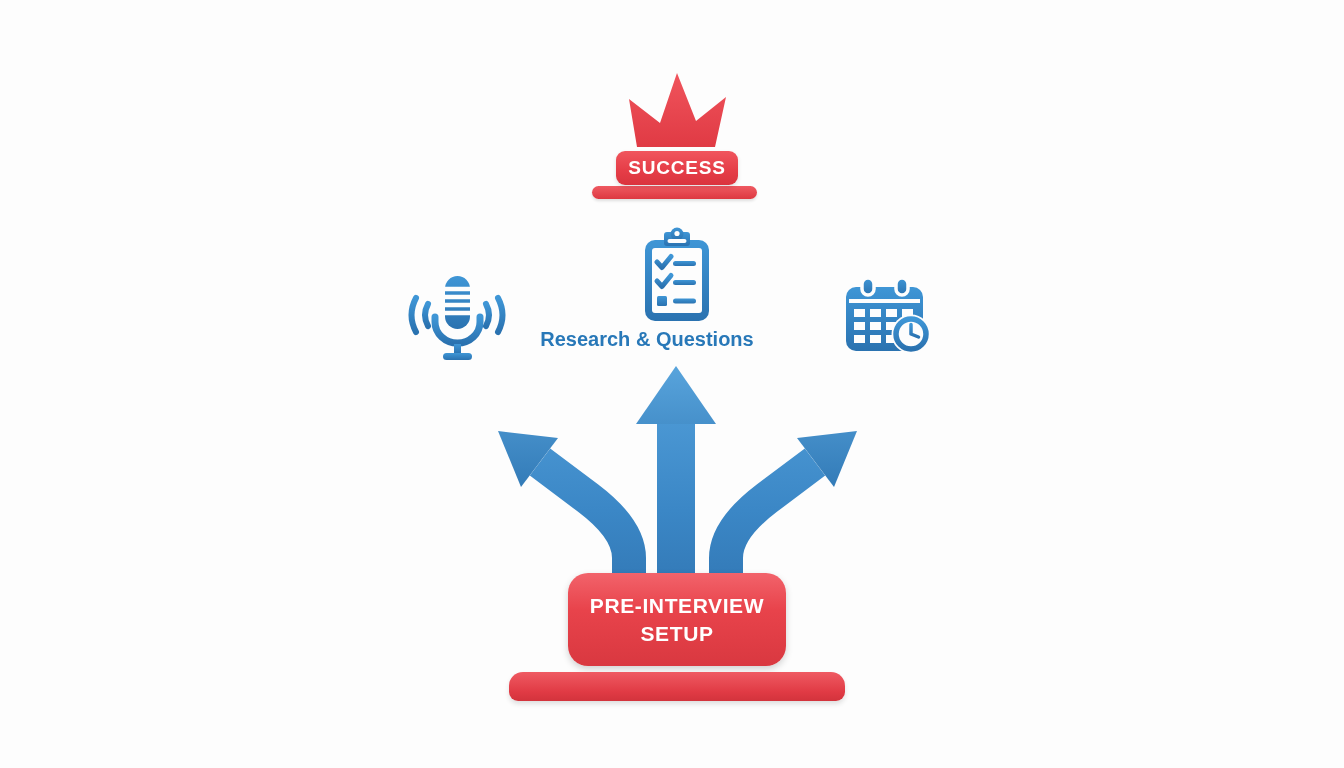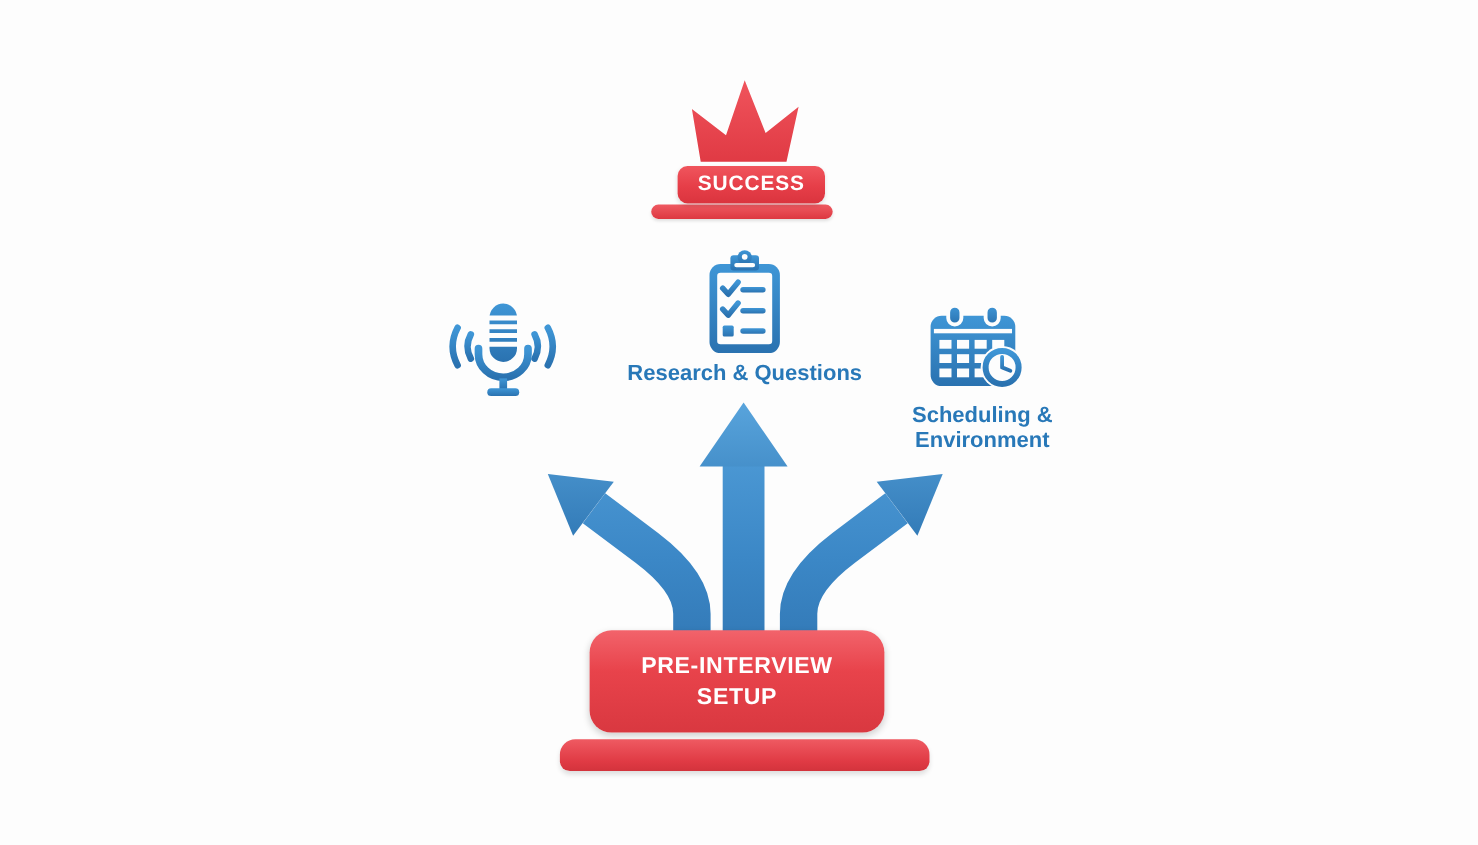--- a/index.html
+++ b/index.html
@@ -7,21 +7,21 @@
     position:relative;
     width:1344px;height:768px;
     background:#fdfdfd;
     overflow:hidden;
     font-family:"Liberation Sans", sans-serif;
   }
   .abs{position:absolute;}
 
   
   #success-banner{
-    left:616px;top:151px;width:134px;height:34px;
+    left:616px;top:151px;width:122px;height:34px;
     background:linear-gradient(180deg,#f0555d 0%,#e63e48 55%,#da343e 100%);
     border-radius:9px;
     display:flex;align-items:center;justify-content:center;
     box-shadow:0 2px 4px rgba(0,0,0,0.12);
     z-index:3;
   }
   #success-banner .label{
     color:#ffffff;font-size:19px;font-weight:bold;letter-spacing:0.8px;
   }
   #success-base{
@@ -31,26 +31,26 @@
     box-shadow:0 2px 3px rgba(0,0,0,0.12);
     z-index:2;
   }
 
   
   .branch-label{
     color:#2878b8;font-size:20px;font-weight:bold;
     text-align:center;line-height:22px;z-index:3;
   }
   #label-audio{left:371px;top:367px;width:180px;}
-  #label-research{left:567px;top:328px;width:220px;}
+  #label-research{left:537px;top:328px;width:220px;}
   #label-scheduling{left:803px;top:367px;width:180px;}
 
   
   #setup-box{
-    left:536px;top:573px;width:268px;height:93px;
+    left:568px;top:573px;width:218px;height:93px;
     background:linear-gradient(180deg,#f2636b 0%,#e8434b 40%,#d93840 100%);
     border-radius:20px;
     display:flex;flex-direction:column;align-items:center;justify-content:center;
     box-shadow:0 3px 7px rgba(0,0,0,0.18);
     z-index:2;
   }
   #setup-box .line{
     color:#ffffff;font-size:21px;font-weight:bold;letter-spacing:0.6px;
     line-height:28px;text-align:center;
   }
@@ -197,24 +197,20 @@
       <circle cx="67" cy="58" r="19.5" fill="#fdfdfd"></circle>
       <circle cx="67" cy="58" r="15" fill="#fdfdfd" stroke="url(#calGrad)" stroke-width="5.5"></circle>
       <path d="M 67 58 L 67 48.5 M 67 58 L 74.5 61" fill="none" stroke="url(#calGrad)" stroke-width="3.5" stroke-linecap="round"></path>
     </g>
   </svg>
 
   <div id="label-research" class="abs branch-label">
     <div>Research &amp; Questions</div>
     <div></div>
   </div>
-  <div id="label-scheduling" class="abs branch-label">
-    <div>Scheduling &amp;</div>
-    <div>Environment</div>
-  </div>
 
   <div id="setup-box" class="abs">
     <div class="line">PRE-INTERVIEW</div>
     <div class="line">SETUP</div>
   </div>
   <div id="setup-base" class="abs"></div>
 
 </div>
 
 </body></html>

